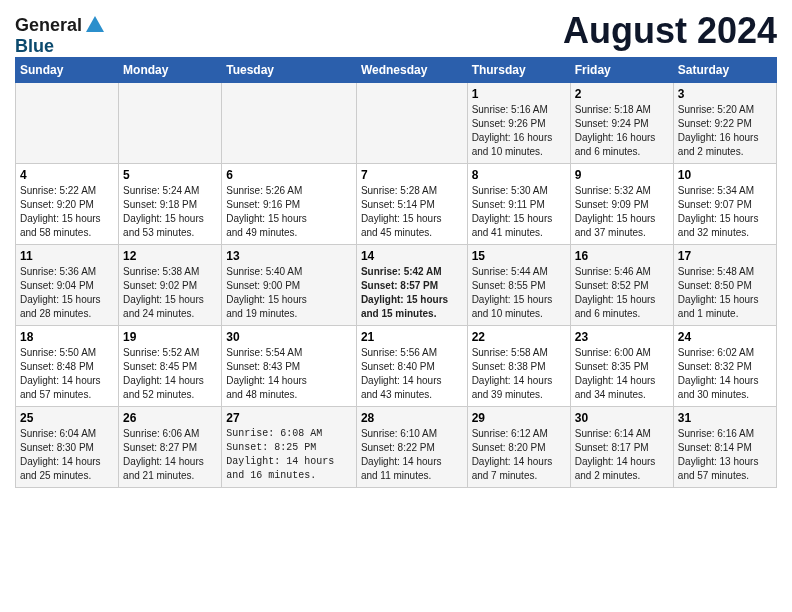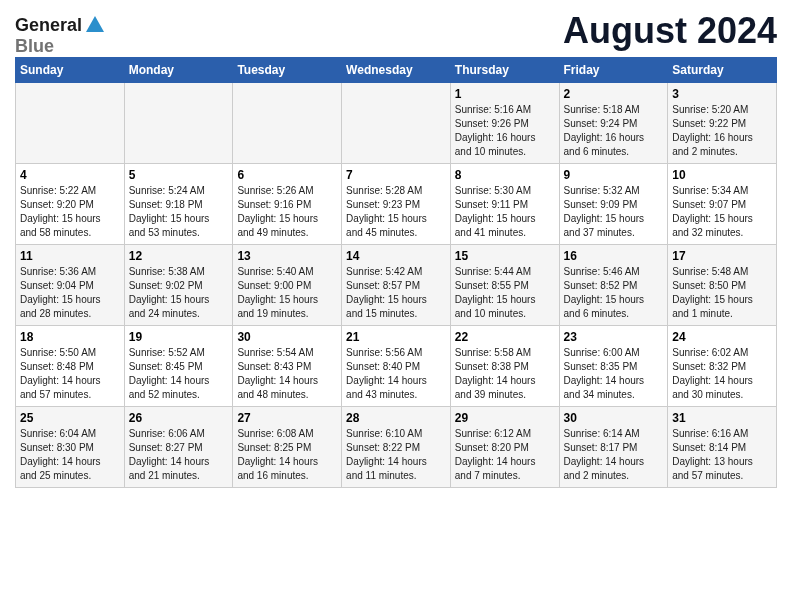--- a/index.html
+++ b/index.html
@@ -23,21 +23,21 @@
       margin-top: 4px;
     }
     .logo-general {
       font-size: 18px;
       font-weight: bold;
       color: #1a1a1a;
     }
     .logo-blue {
       font-size: 18px;
       font-weight: bold;
-      color: #737373;
+      color: #0c4a6e;
     }
     .logo-line {
       display: flex;
       align-items: center;
     }
     .title-area {
       text-align: right;
     }
     .main-title {
       font-size: 36px;
@@ -169,21 +169,21 @@
         <td>
           <span class="day-num">6</span>
           <div class="day-info" style="white-space: pre-line;">Sunrise: 5:26 AM
 Sunset: 9:16 PM
 Daylight: 15 hours
 and 49 minutes.</div>
         </td>
         <td>
           <span class="day-num">7</span>
           <div class="day-info" style="white-space: pre-line;">Sunrise: 5:28 AM
-Sunset: 9:23 PM
+Sunset: 5:14 PM
 Daylight: 15 hours
 and 45 minutes.</div>
         </td>
         <td>
           <span class="day-num">8</span>
           <div class="day-info" style="white-space: pre-line;">Sunrise: 5:30 AM
 Sunset: 9:11 PM
 Daylight: 15 hours
 and 41 minutes.</div>
         </td>
@@ -219,21 +219,21 @@
         </td>
         <td>
           <span class="day-num">13</span>
           <div class="day-info" style="white-space: pre-line;">Sunrise: 5:40 AM
 Sunset: 9:00 PM
 Daylight: 15 hours
 and 19 minutes.</div>
         </td>
         <td>
           <span class="day-num">14</span>
-          <div class="day-info" style="white-space: pre-line;">Sunrise: 5:42 AM
+          <div class="day-info" style="white-space: pre-line; font-weight: bold;">Sunrise: 5:42 AM
 Sunset: 8:57 PM
 Daylight: 15 hours
 and 15 minutes.</div>
         </td>
         <td>
           <span class="day-num">15</span>
           <div class="day-info" style="white-space: pre-line;">Sunrise: 5:44 AM
 Sunset: 8:55 PM
 Daylight: 15 hours
 and 10 minutes.</div>
@@ -314,21 +314,21 @@
         </td>
         <td>
           <span class="day-num">26</span>
           <div class="day-info" style="white-space: pre-line;">Sunrise: 6:06 AM
 Sunset: 8:27 PM
 Daylight: 14 hours
 and 21 minutes.</div>
         </td>
         <td>
           <span class="day-num">27</span>
-          <div class="day-info" style="white-space: pre-line;">Sunrise: 6:08 AM
+          <div class="day-info" style="white-space: pre-line; font-family: Liberation Mono, monospace;">Sunrise: 6:08 AM
 Sunset: 8:25 PM
 Daylight: 14 hours
 and 16 minutes.</div>
         </td>
         <td>
           <span class="day-num">28</span>
           <div class="day-info" style="white-space: pre-line;">Sunrise: 6:10 AM
 Sunset: 8:22 PM
 Daylight: 14 hours
 and 11 minutes.</div>

